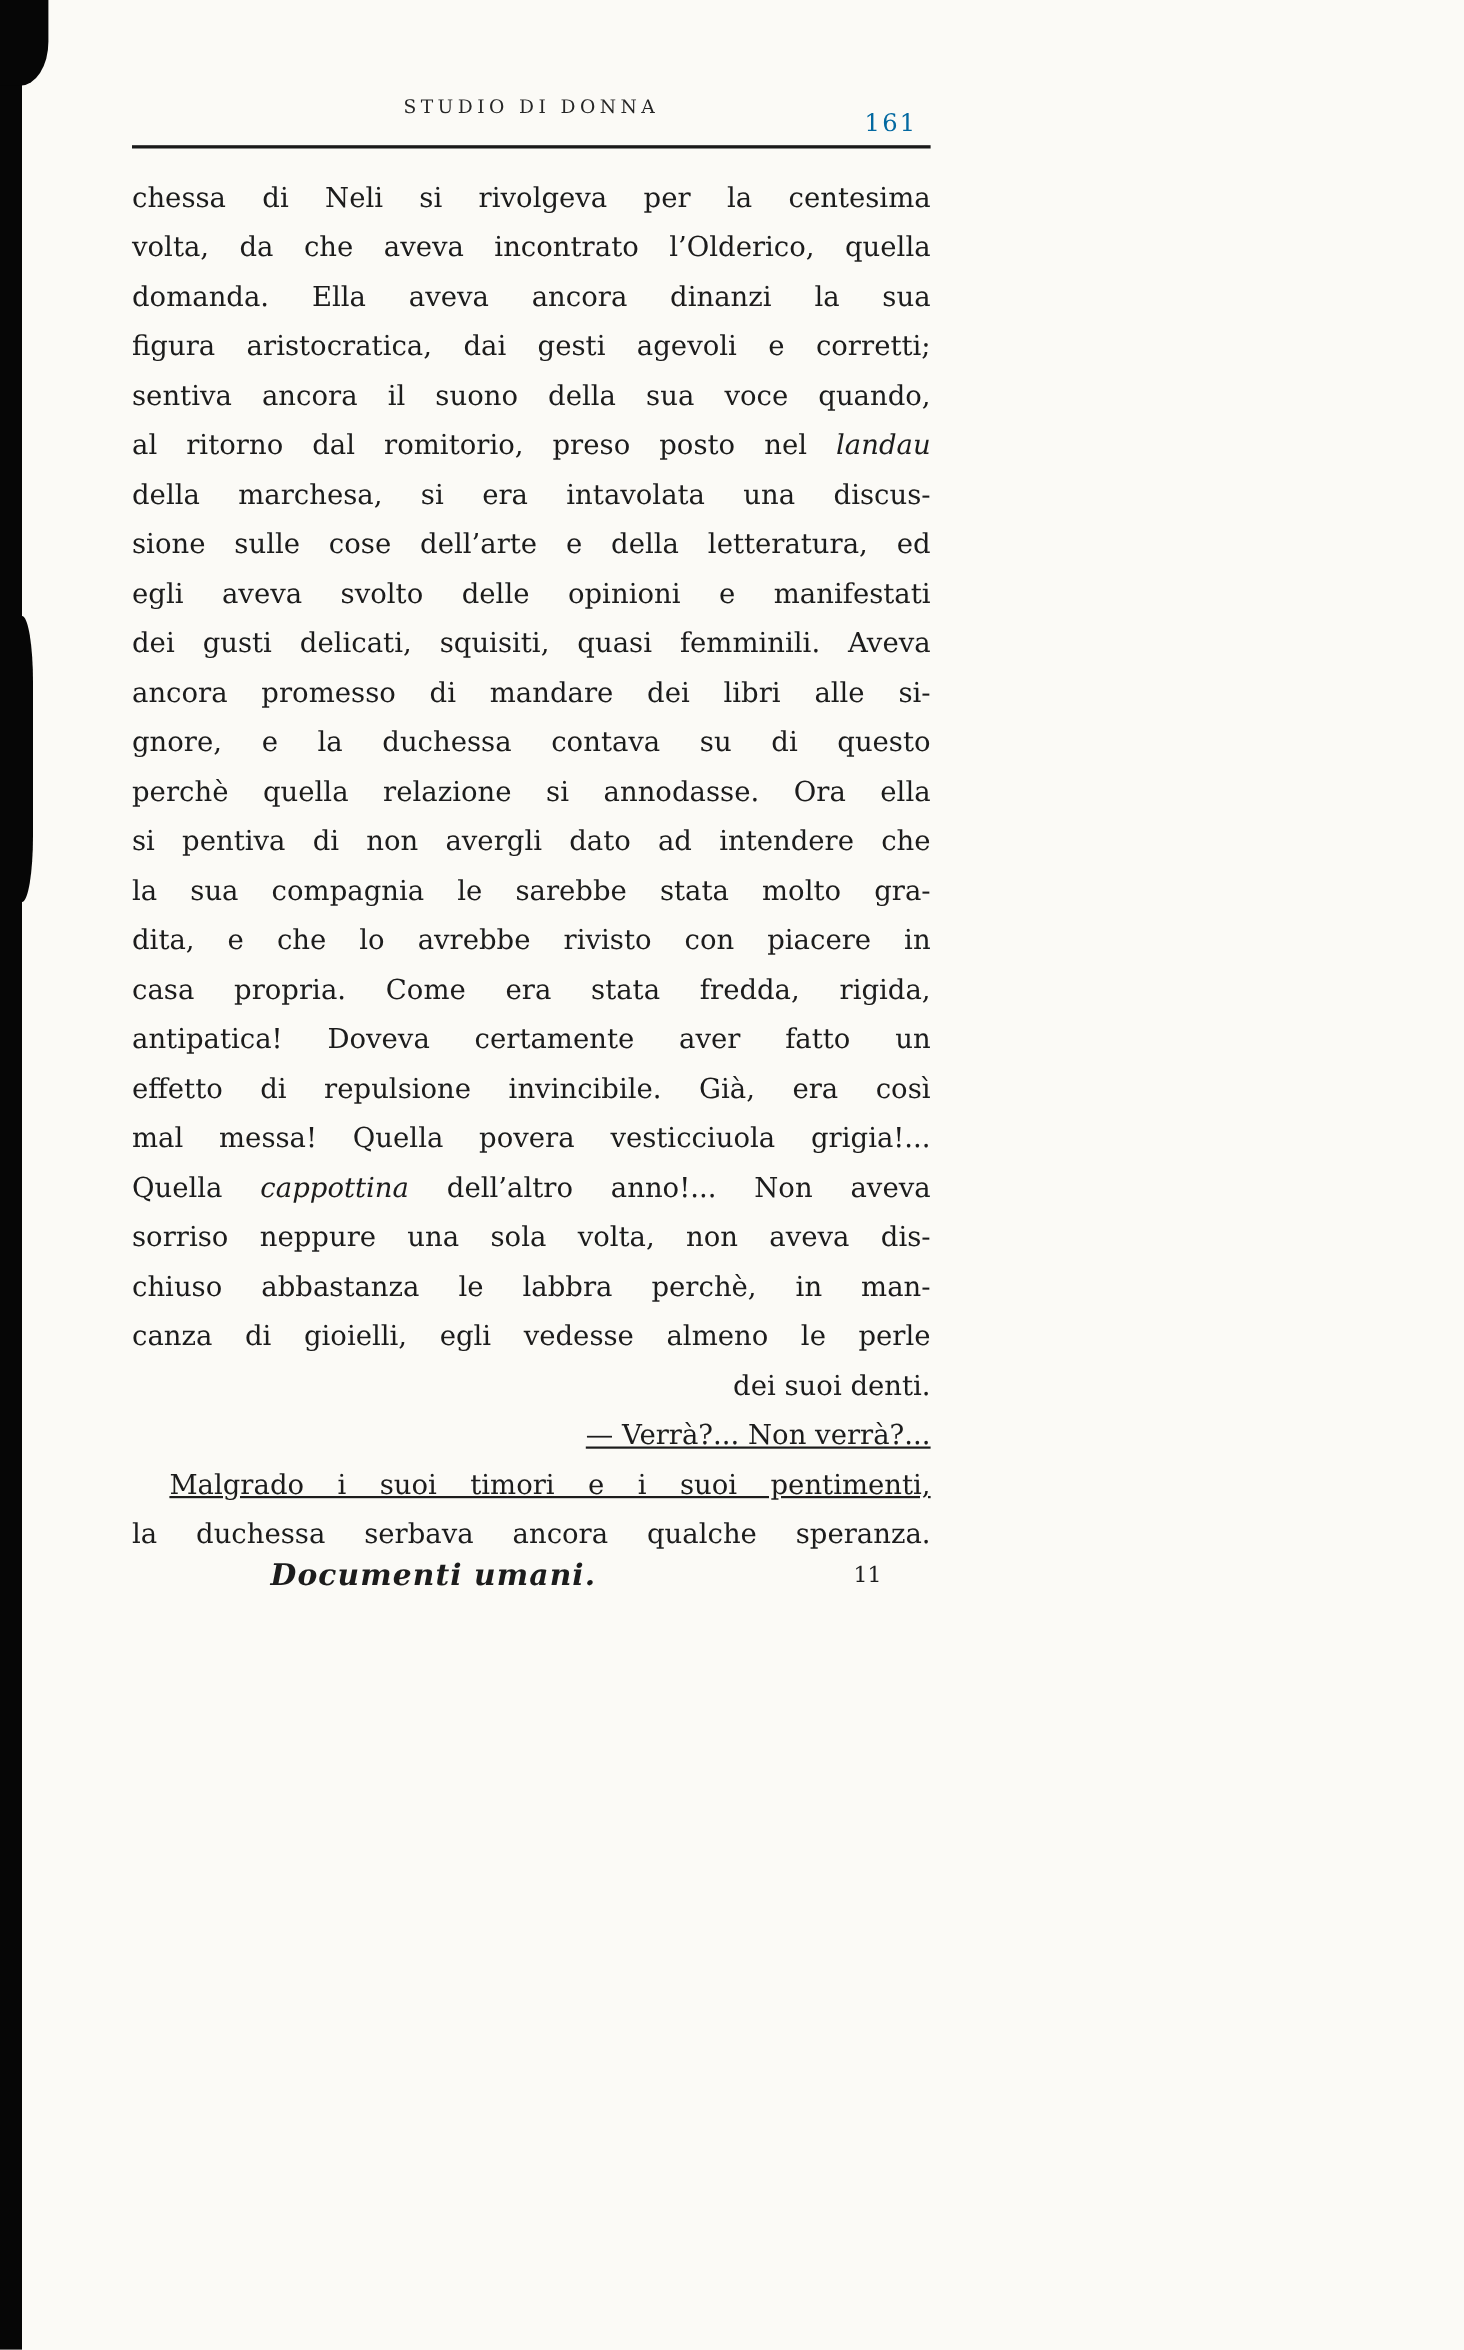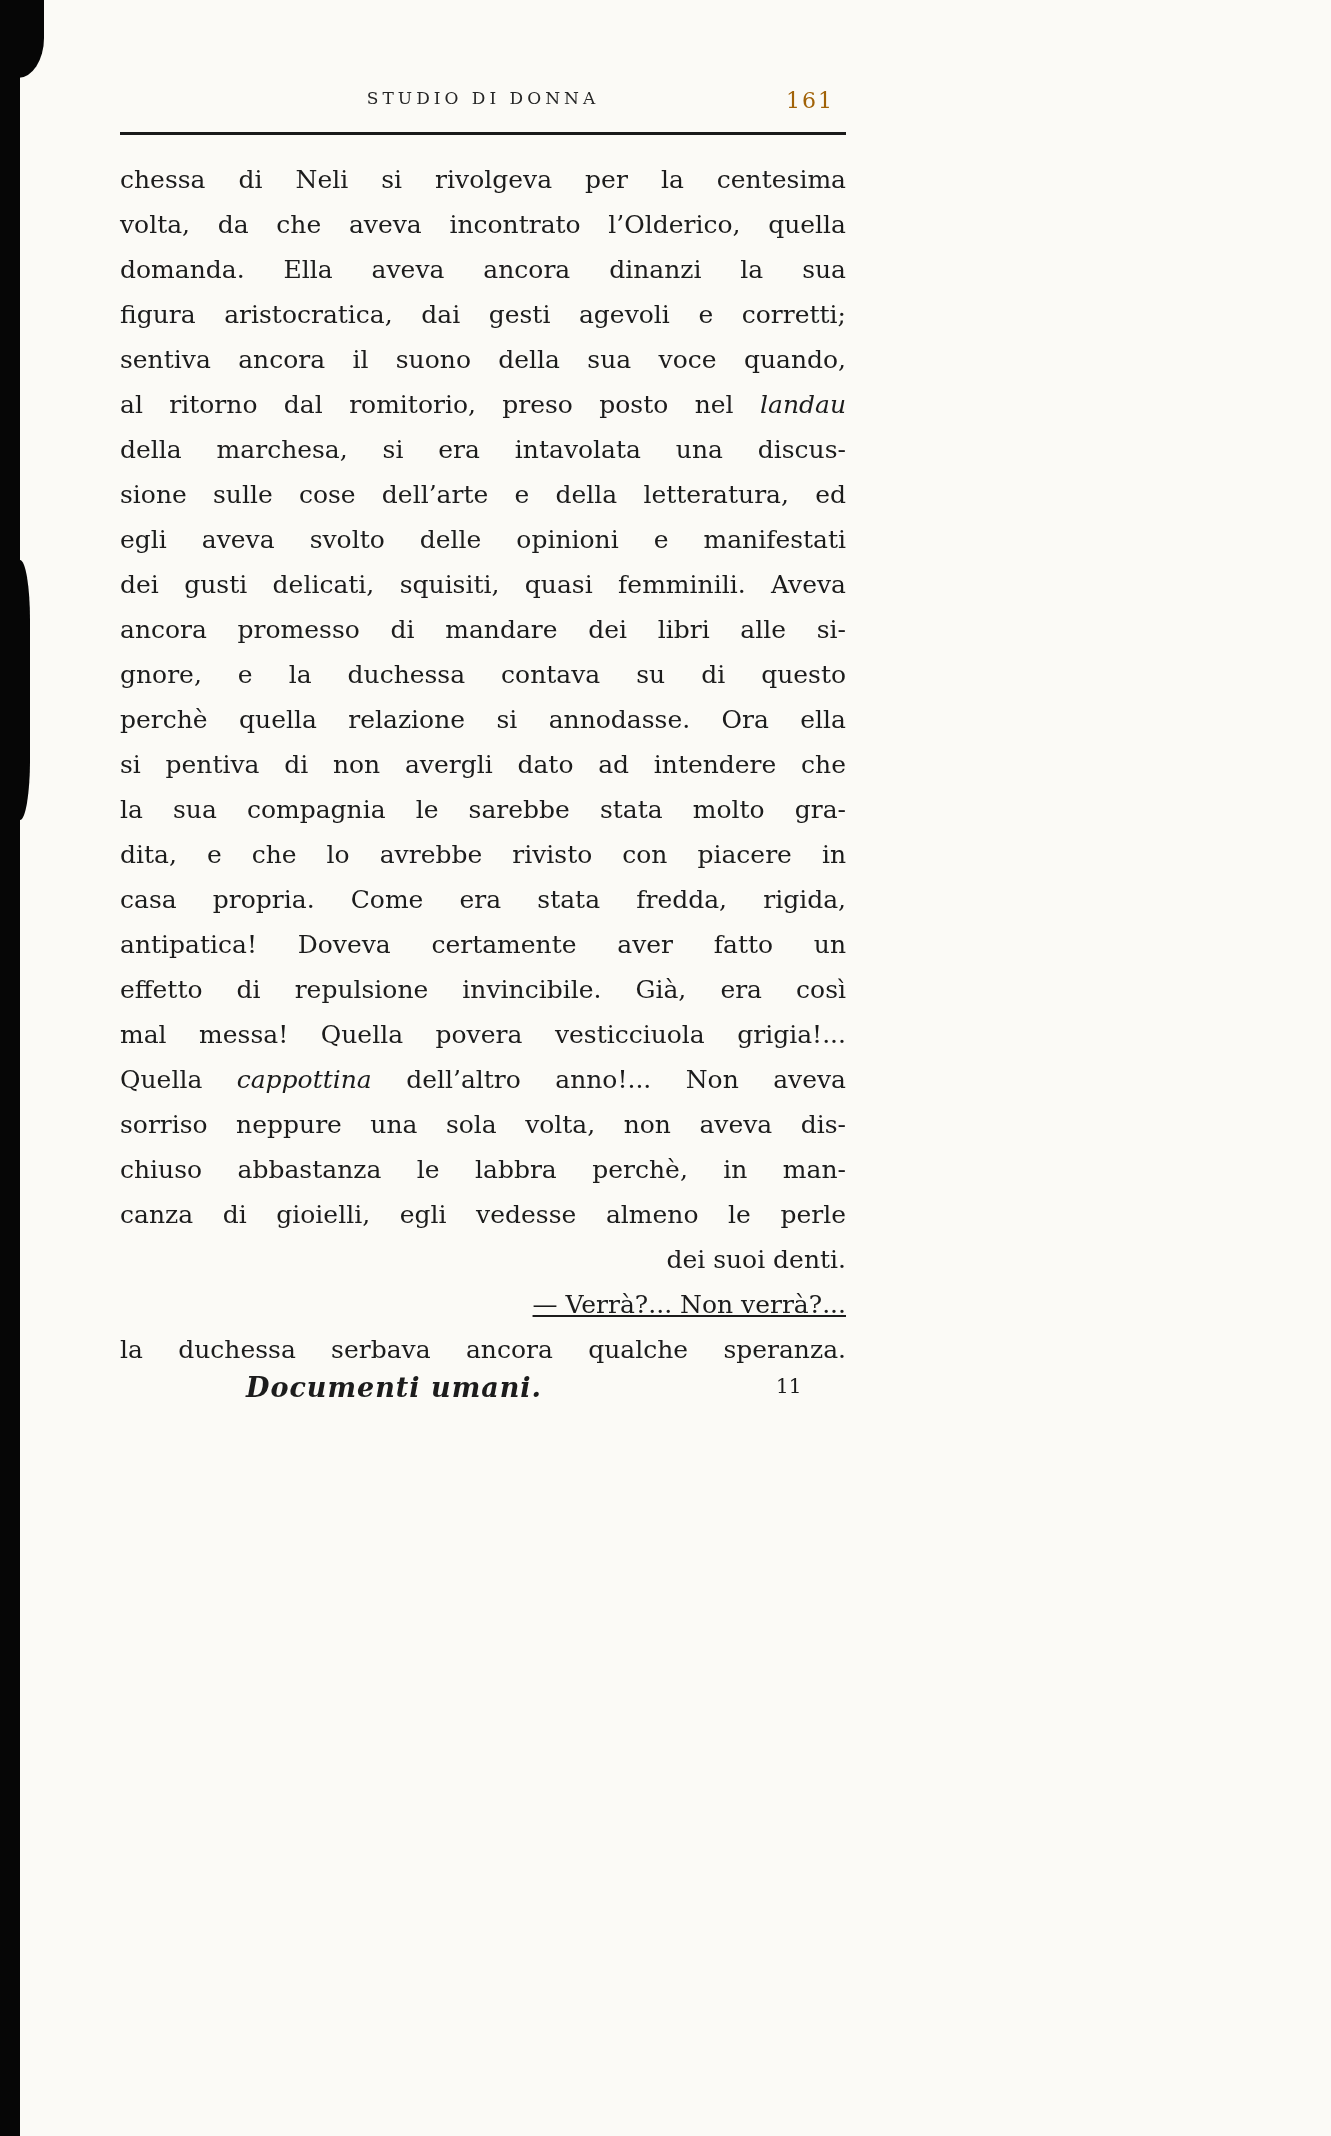--- a/index.html
+++ b/index.html
@@ -42,24 +42,24 @@
   }
   .htitle {
     display: block;
     text-align: center;
     font-size: 17px;
     letter-spacing: 4px;
     color: #262626;
   }
   .hnum {
     position: absolute;
-    right: 12px; top: 0;
+    right: 12px; top: 12px;
     font-size: 22px;
     letter-spacing: 2px;
-    color: #a16207;
+    color: #0369a1;
   }
   .rule {
     margin-top: 10px;
     border-top: 3px solid #1a1a1a;
   }
   section.bodytext {
     margin-top: 22px;
     font-size: 25px;
     line-height: 45px;
   }
@@ -125,19 +125,20 @@
       <div class="line j"><span>casa propria. Come era stata fredda, rigida,</span></div>
       <div class="line j"><span>antipatica! Doveva certamente aver fatto un</span></div>
       <div class="line j"><span>effetto di repulsione invincibile. Già, era così</span></div>
       <div class="line j"><span>mal messa! Quella povera vesticciuola grigia!...</span></div>
       <div class="line j"><span>Quella </span><span class="it">cappottina</span><span> dell’altro anno!... Non aveva</span></div>
       <div class="line j"><span>sorriso neppure una sola volta, non aveva dis-</span></div>
       <div class="line j"><span>chiuso abbastanza le labbra perchè, in man-</span></div>
       <div class="line j"><span>canza di gioielli, egli vedesse almeno le perle</span></div>
       <div class="line"><span>dei suoi denti.</span></div>
       <div class="line ind"><span>— Verrà?... Non verrà?...</span></div>
+      <div class="line j ind"><span>Malgrado i suoi timori e i suoi pentimenti,</span></div>
       <div class="line j"><span>la duchessa serbava ancora qualche speranza.</span></div>
     </section>
   <footer class="foot">
     <span class="series">Documenti umani.</span>
     <span class="sig">11</span>
   </footer>
 </main>
 
 </body></html>

